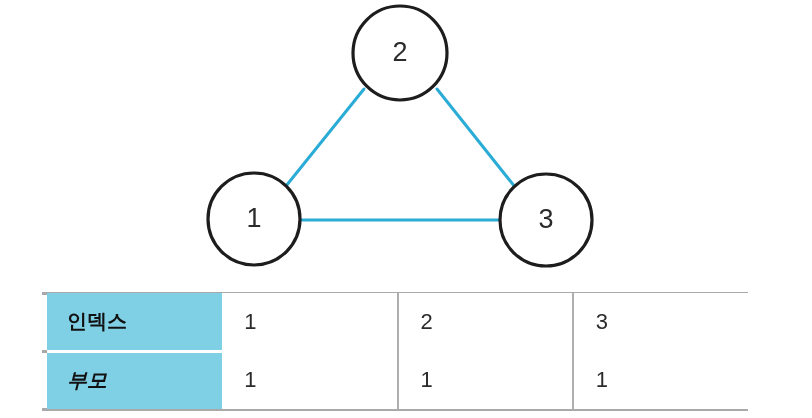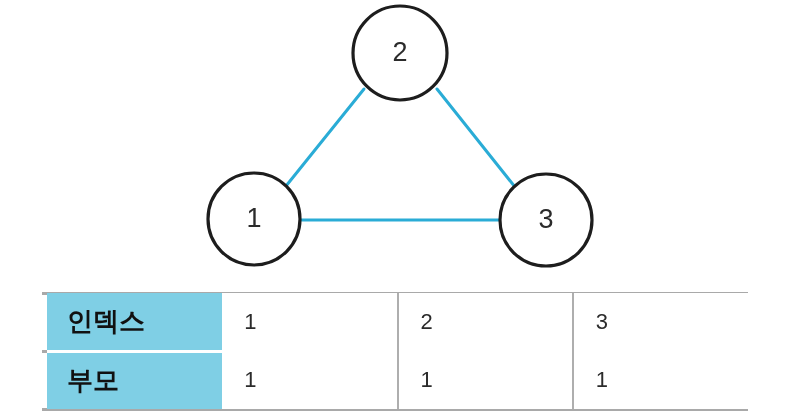--- a/index.html
+++ b/index.html
@@ -61,27 +61,27 @@
     padding: 0;
     margin: 0;
     vertical-align: middle;
     box-sizing: border-box;
   }
   .rowhead {
     width: 175px;
     background: #7FCFE5;
     color: #111111;
     font-weight: bold;
-    font-size: 26px;
+    font-size: 20px;
     padding-left: 20px !important;
     border-top: 3px solid #ffffff;
     border-bottom: 3px solid #ffffff;
   }
   tr.row-top .rowhead { border-top: none; }
-  tr.row-bottom .rowhead { border-bottom: none; }
+  tr.row-bottom .rowhead { border-bottom: none; font-style: italic; }
   .datacell {
     width: 175px;
     background: #ffffff;
     color: #2b2b2b;
     font-size: 22px;
     padding-left: 22px !important;
     border-left: 2px solid #aeaeae;
   }
   .datacell.first { border-left: none; }
 

